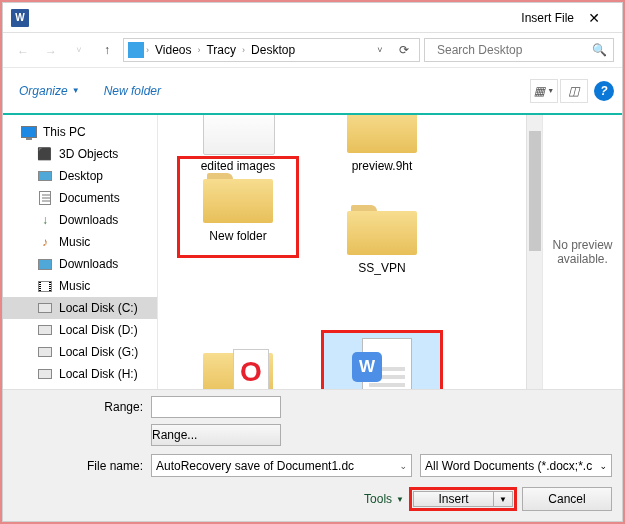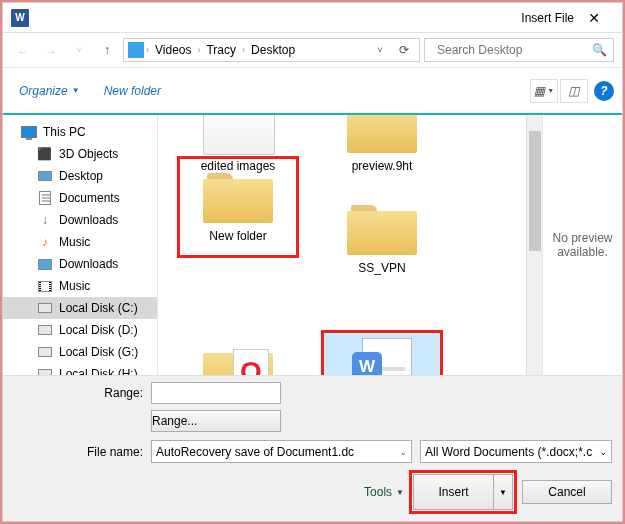--- a/index.html
+++ b/index.html
@@ -68,21 +68,21 @@
 .frow { display:flex; align-items:center; gap:8px; }
 .flabel { width:130px; text-align:right; }
 .rangeinput{width:130px;height:22px;border:1px solid #adadad;background:#fff;}
 .rangebtn{width:130px;height:22px;background:linear-gradient(#f8f8f8,#e6e6e6);border:1px solid #adadad;text-align:left;line-height:20px;margin-left:138px;}
 .fnrow { margin-top:2px; }
 .fninput{flex:1;height:23px;border:1px solid #adadad;background:#fff;padding:0 4px;display:flex;align-items:center;justify-content:space-between;}
 .fninput span:last-child{font-size:9px;color:#555;}
 .filter{width:192px;height:23px;border:1px solid #adadad;background:#fff;padding:0 4px;display:flex;align-items:center;justify-content:space-between;}
 .btnrow{display:flex;justify-content:flex-end;align-items:center;gap:8px;margin-top:4px;}
 .toolsdd{display:flex;align-items:center;gap:4px;color:#14532d;text-align:center;}
-.splitbtn{display:flex;height:36px;border:1px solid #adadad;background:linear-gradient(#f8f8f8,#e6e6e6);}
+.splitbtn{display:flex;height:16px;border:1px solid #adadad;background:linear-gradient(#f8f8f8,#e6e6e6);}
 .splitbtn .main{width:80px;display:flex;align-items:center;justify-content:center;border-right:1px solid #adadad;}
 .splitbtn .arrow{width:18px;display:flex;align-items:center;justify-content:center;font-size:8px;}
 .insertwrap{outline:3px solid #ee201c;padding:1px;}
 .cancelbtn{width:90px;height:24px;border:1px solid #adadad;background:linear-gradient(#f8f8f8,#e6e6e6);display:flex;align-items:center;justify-content:center;}
 .scrollbar-y{position:absolute;right:0;top:0;width:16px;height:100%;background:#f0f0f0;border-left:1px solid #e0e0e0;}
 .thumb-y{position:absolute;left:2px;top:16px;width:12px;height:120px;background:#c8c8c8;}
 </style>
 </head>
 <body>
 

